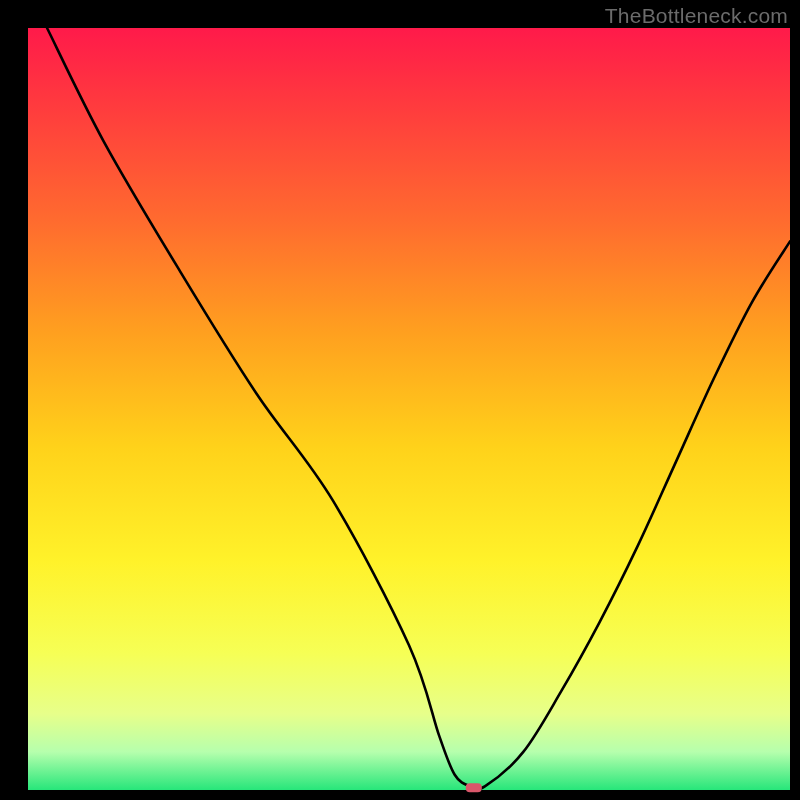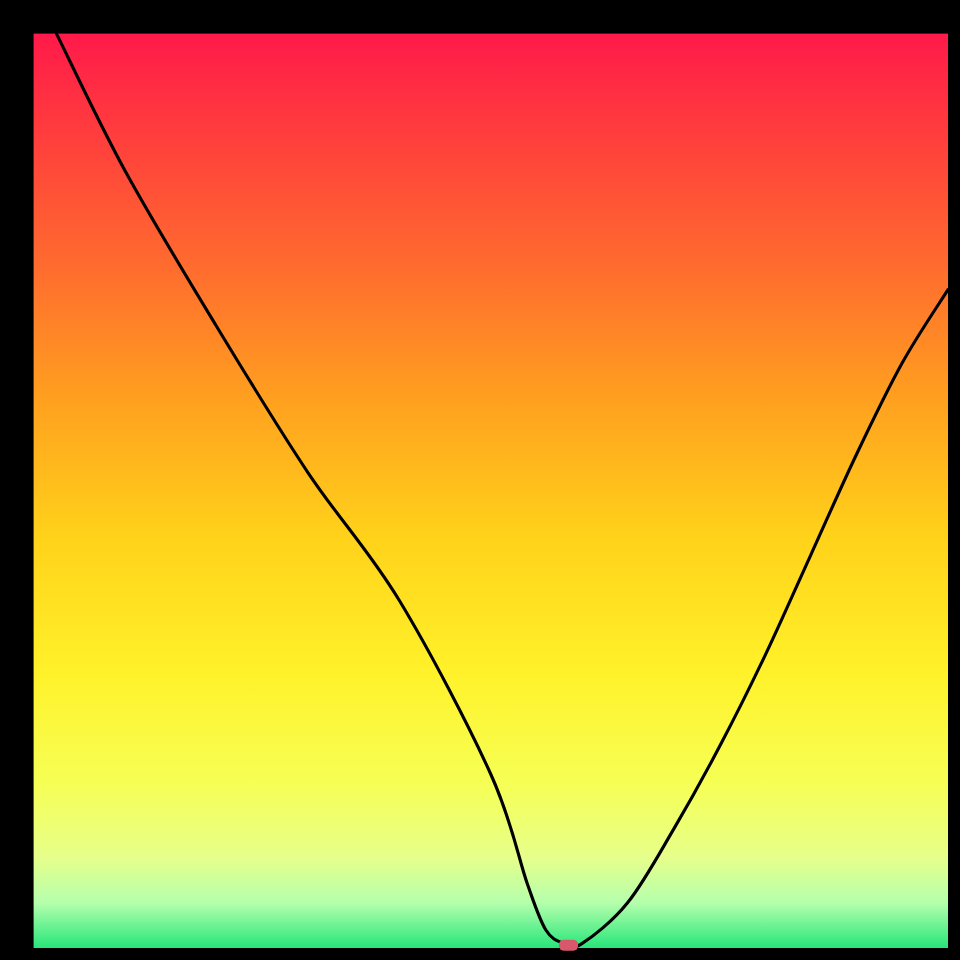--- a/index.html
+++ b/index.html
@@ -30,20 +30,21 @@
     position: absolute;
     inset: 0;
     width: 800px;
     height: 800px;
   }
 </style>
 </head>
 <body>
 
 <div class="container">
+  <div class="watermark">TheBottleneck.com</div>
   <svg class="plot" viewBox="0 0 800 800" preserveAspectRatio="none">
     <defs>
       <linearGradient id="bg-grad" x1="0" y1="0" x2="0" y2="1">
           <stop offset="0%" stop-color="#ff1a4a"></stop>
           <stop offset="10%" stop-color="#ff3a3e"></stop>
           <stop offset="25%" stop-color="#ff6a2f"></stop>
           <stop offset="40%" stop-color="#ffa01f"></stop>
           <stop offset="55.00000000000001%" stop-color="#ffd21a"></stop>
           <stop offset="70%" stop-color="#fff22a"></stop>
           <stop offset="82%" stop-color="#f6ff55"></stop>

